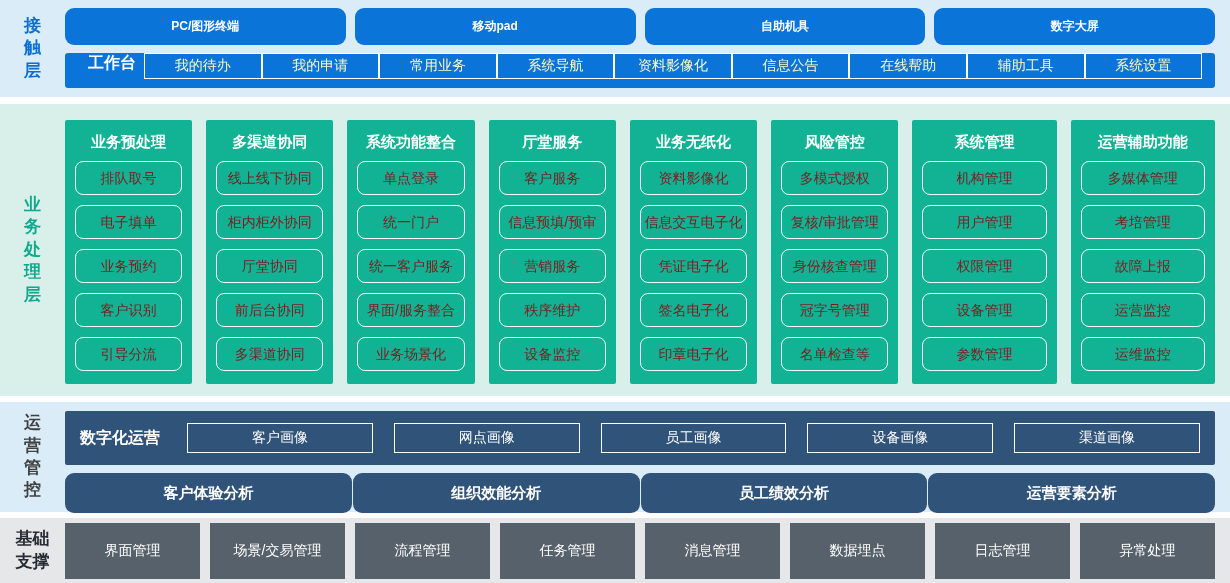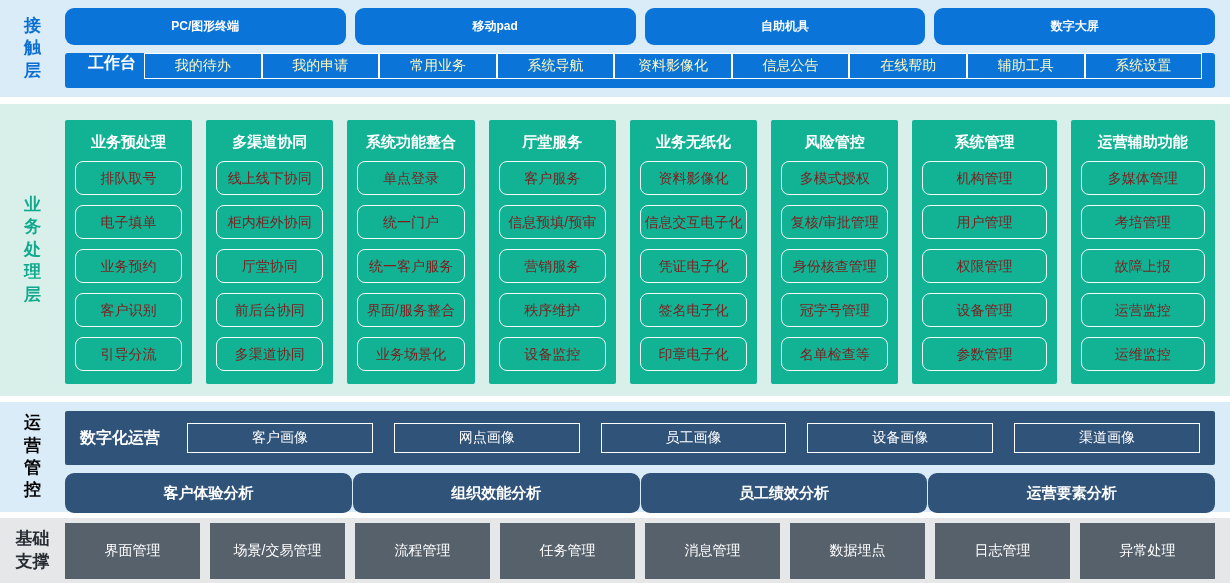--- a/index.html
+++ b/index.html
@@ -32,21 +32,21 @@
   .col { flex:1; background:#12b294; border-radius:2px; padding:7px 10px 13px; display:flex; flex-direction:column; min-width:0; }
   .col.wide { flex:1.16; }
   .col-title { height:30px; display:flex; align-items:center; justify-content:center;
                color:#fff; font-weight:bold; font-size:15px; white-space:nowrap; }
   .col-items { flex:1; display:flex; flex-direction:column; justify-content:space-between; margin-top:4px; }
   .col-item { height:34px; border:1px solid rgba(255,255,255,.95); border-radius:8px; display:flex; align-items:center;
               justify-content:center; color:#7f1d1d; font-size:14px; line-height:1.15; text-align:center; padding:2px 3px; }
 
   
   .band-ops { height:110px; background:#d9ecf8; margin-top:6px; }
-  .band-ops .vtext { color:#000000; }
+  .band-ops .vtext { color:#404040; }
   .band-ops .content { display:flex; flex-direction:column; gap:8px; padding:9px 0 10px; }
   .digital-bar { flex:1; background:#30537a; border-radius:2px; display:flex; align-items:center;
                  padding:12px 15px; gap:21px; }
   .dg-label { color:#fff; font-weight:bold; font-size:16px; flex:none; margin-right:6px; }
   .dg-item { flex:1; height:30px; border:1px solid #ffffff; display:flex; align-items:center; justify-content:center;
              color:#fff; font-size:14px; white-space:nowrap; }
   .analysis { display:flex; gap:1px; }
   .an-item { flex:1; height:40px; background:#30537a; border-radius:9px; display:flex; align-items:center;
              justify-content:center; color:#fff; font-weight:bold; font-size:15px; }
 

